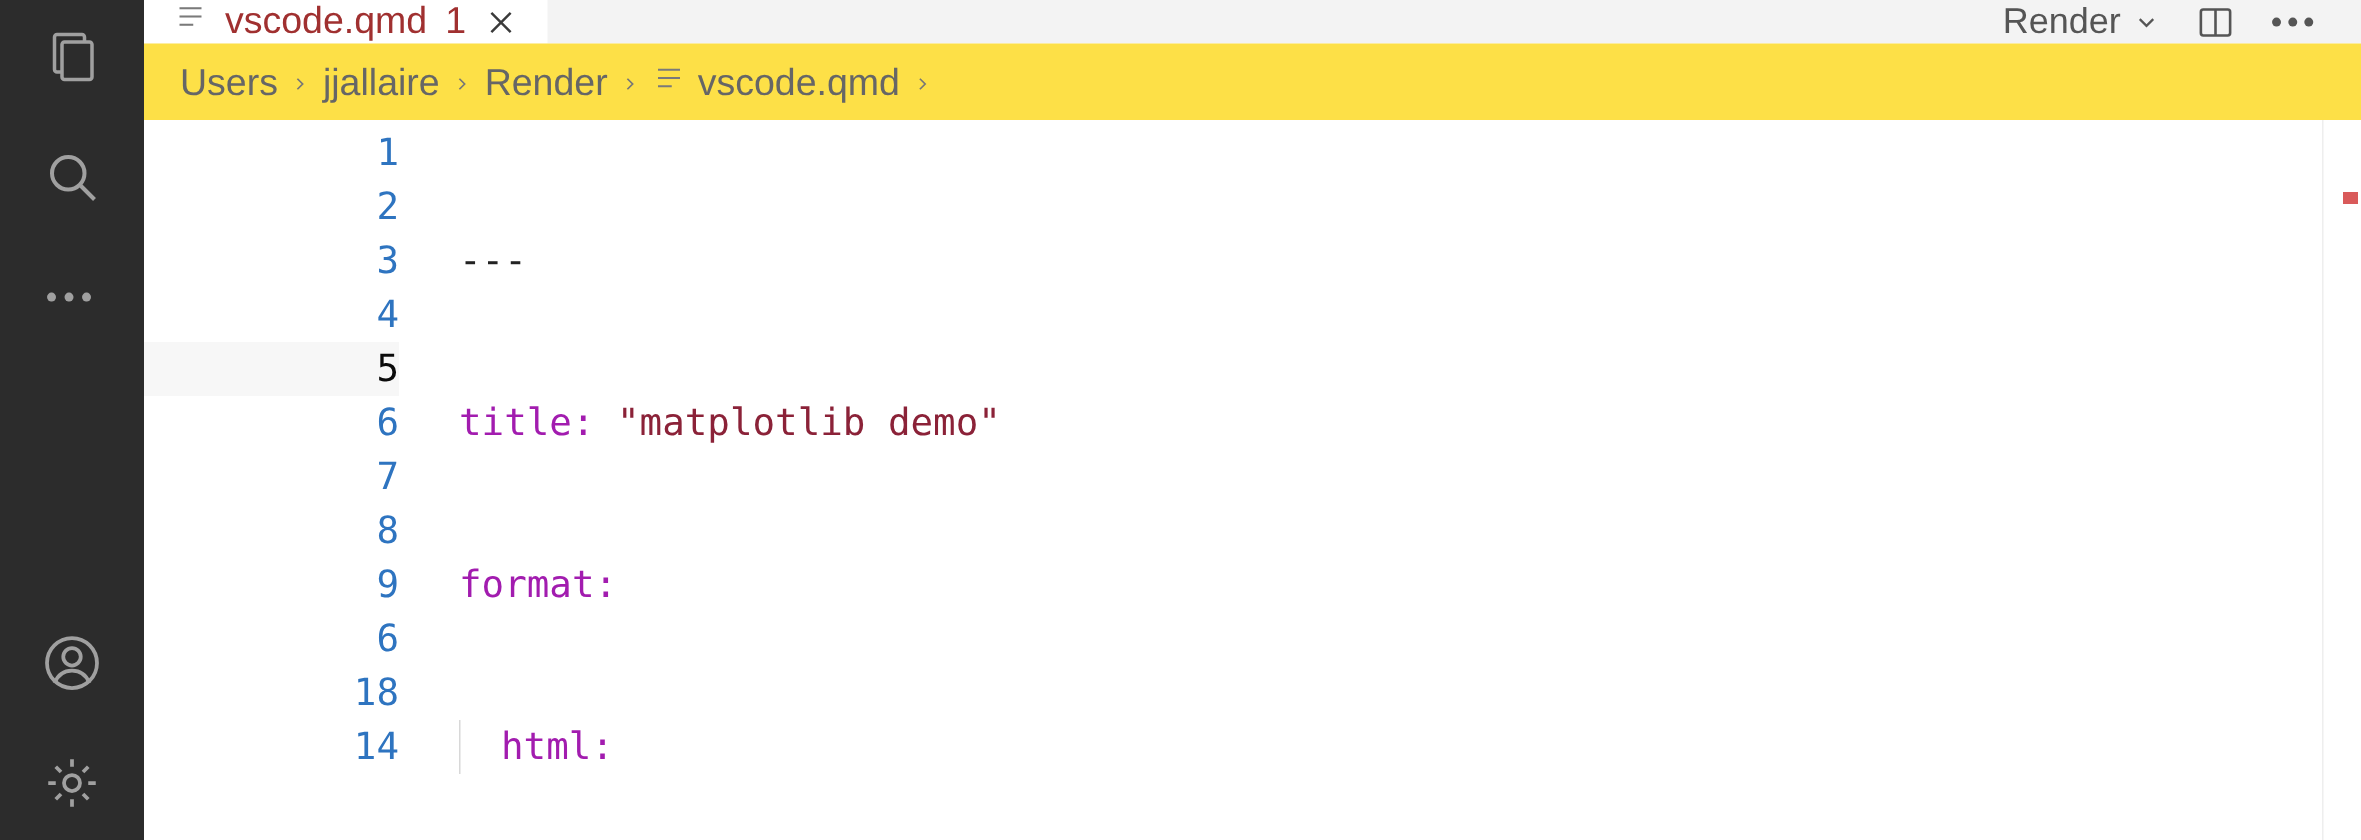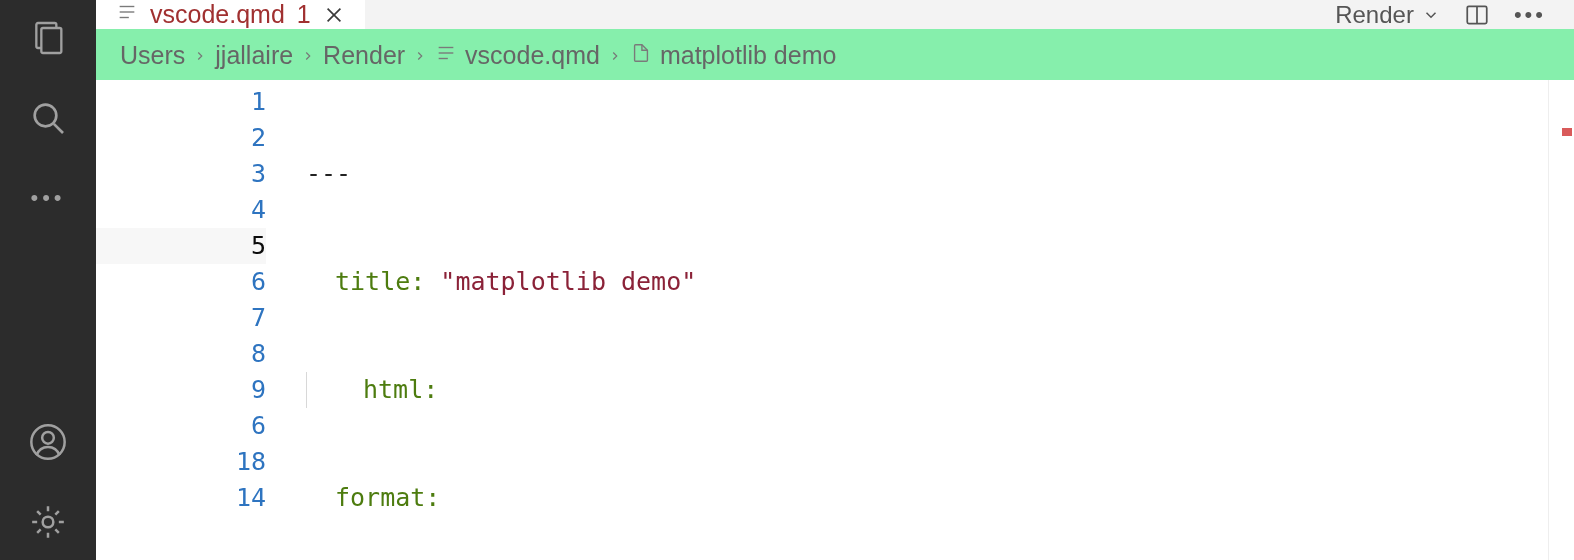--- a/index.html
+++ b/index.html
@@ -25,37 +25,37 @@
   .tab-close { color: #3a3a3a; display:flex; align-items:center; }
   .tab-close svg { width: 22px; height: 22px; stroke: currentColor; }
   .tab-actions { margin-left: auto; display: flex; align-items: center; gap: 24px; padding-right: 28px; color: #555; font-size: 24px; }
   .render-btn { display: flex; align-items: center; gap: 8px; cursor: pointer; }
   .render-btn svg { width: 18px; height: 18px; stroke: currentColor; }
   .split-btn, .more-btn { display:flex; align-items:center; justify-content:center; cursor:pointer; }
   .split-btn svg { width: 26px; height: 26px; stroke: #555; }
   .more-dots { color:#555; letter-spacing:3px; font-size:22px; }
 
   
-  .breadcrumbs { display: flex; align-items: center; gap: 8px; padding: 12px 24px 10px; font-size: 25px; color: #666; background:#86efac; }
+  .breadcrumbs { display: flex; align-items: center; gap: 8px; padding: 12px 24px 10px; font-size: 25px; color: #666; background:#fde047; }
   .bc-sep { color: #777; display:flex; align-items:center; }
   .bc-sep svg { width: 14px; height: 14px; stroke:#777; }
   .bc-item { display: flex; align-items: center; gap: 8px; cursor:pointer; }
   .bc-ficon svg, .tab-ficon svg { width: 22px; height: 22px; stroke:#7a7a7a; }
   .bc-symicon svg { width: 22px; height: 22px; stroke:#7a7a7a; }
 
   
   .editor-wrap { position:relative; flex:1; display:flex; background:#ffffff; }
   .gutter { flex: 0 0 210px; text-align: right; padding-right: 40px; font-family: "SF Mono","Menlo","Consolas",monospace; font-size: 25px; color:#2e74c0; line-height: 36px; padding-top: 4px;}
   .code { flex:1; font-family: "SF Mono","Menlo","Consolas",monospace; font-size: 25px; line-height: 36px; white-space: pre; padding-top:4px; }
   .code-row { position:relative; height:36px; }
   .indent-guide { display:inline-block; border-left:1px solid #d8d8d8; height:36px; vertical-align:top; margin-right: 0; }
   .w2 { width: 28px; }
   .highlight-row { background: #f7f7f7; }
   .gut-5 { color:#0b0b0b; }
-  .tok-key { color:#4d7c0f;margin-left:29px; }
+  .tok-key { color:#a21caf; }
   .tok-str { color:#8b2238; }
   .tok-plain { color:#222; }
 
   
   .minimap { position:absolute; right:2px; top:4px; width:20px; }
   .mm-mark { position:absolute; width:10px; height:8px; background:#d95a5a; right:0; top:44px; }
   .overview-ruler { position:absolute; right:0; top:0; width:26px; height:100%; border-left:1px solid #eeeeee; }
 </style>
 </head>
 <body>
@@ -167,49 +167,42 @@
               <line x1="4" y1="12" x2="20" y2="12"></line>
               <line x1="4" y1="18" x2="14" y2="18"></line>
             </svg></span>
         <span>vscode.qmd</span>
       </span>
       <span class="bc-sep">
           <svg viewBox="0 0 24 24" fill="none" stroke-width="2">
             <polyline points="9 6 15 12 9 18"></polyline>
           </svg>
         </span>
-      <span class="bc-item">
-        <span class="bc-symicon"><svg viewBox="0 0 24 24" fill="none" stroke-width="1.5">
-              <path d="M13 3 H6 a1 1 0 0 0-1 1 v16 a1 1 0 0 0 1 1 h12 a1 1 0 0 0 1-1 V9 Z"></path>
-              <path d="M13 3 v6 h6"></path>
-            </svg></span>
-        <span>matplotlib demo</span>
-      </span>
     </div>
 
     <div class="editor-wrap">
       <div class="gutter">
         <div>1</div>
         <div>2</div>
         <div>3</div>
         <div>4</div>
         <div class="gut-5 highlight-row">5</div>
         <div>6</div>
         <div>7</div>
         <div>8</div>
         <div>9</div>
         <div>6</div>
         <div>18</div>
         <div>14</div>
       </div>
       <div class="code">
         <div class="code-row"><span class="tok-plain">---</span></div>
         <div class="code-row"><span class="tok-key">title:</span><span class="tok-str"> "matplotlib demo"</span></div>
+        <div class="code-row"><span class="tok-key">format:</span></div>
         <div class="code-row"><span class="indent-guide w2"></span><span class="tok-key">html:</span></div>
-        <div class="code-row"><span class="tok-key">format:</span></div>
         
         
         
         
         
         
         
         
       </div>
 

